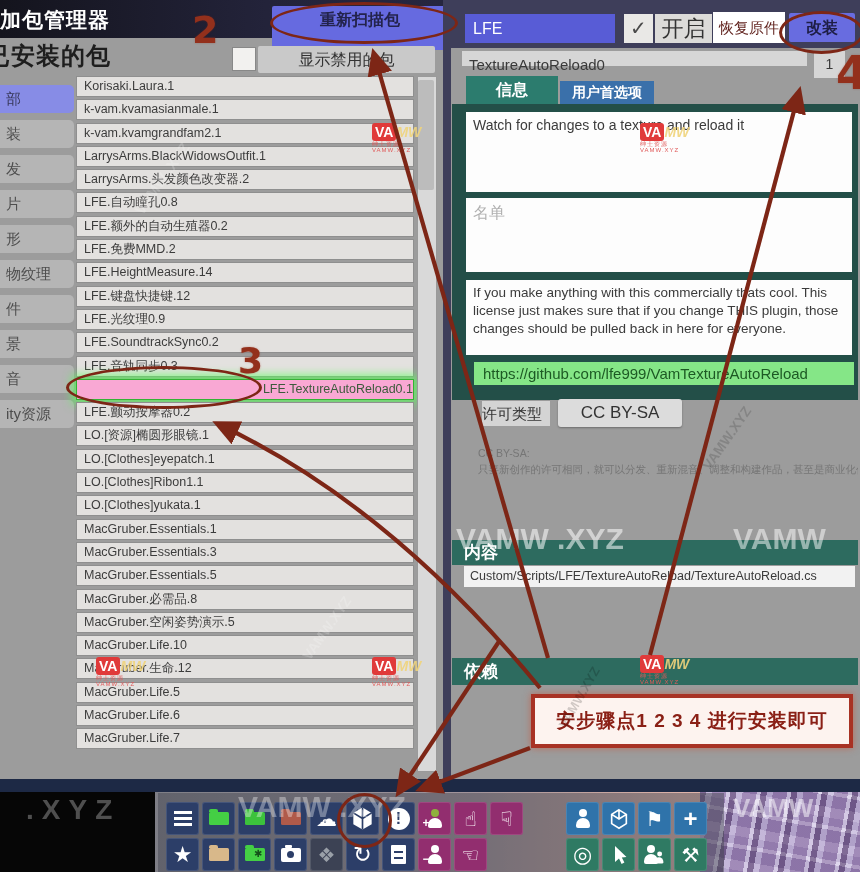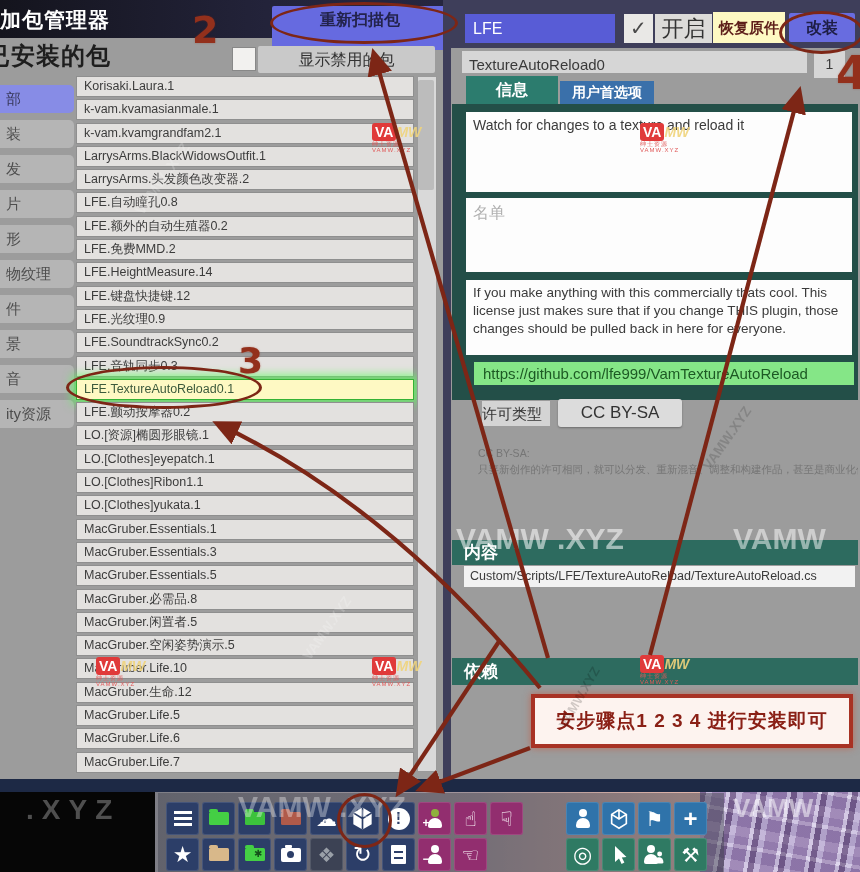--- a/index.html
+++ b/index.html
@@ -18,38 +18,38 @@
     font-size:16px;line-height:27px;text-align:center;border-radius:2px;}
   
   #sidebar{left:-10px;top:85px;width:84px;}
   .side-btn{width:84px;height:28px;margin-bottom:7px;background:#b5b5b5;border-radius:5px;
     color:#4e4e4e;font-size:15px;line-height:28px;padding-left:16px;box-sizing:border-box;}
   .side-btn.active{background:#878ce6;color:#39395c;}
   
   #package-list{left:76px;top:76px;width:338px;display:flex;flex-direction:column;gap:2.3px;}
   .row{height:21px;background:#e3e1df;border:1px solid #8f8f8f;box-sizing:border-box;
     color:#3c3c3c;font-size:12.5px;line-height:19px;padding-left:7px;white-space:nowrap;overflow:hidden;}
-  .row.sel{background:#fef9c3;border-color:#35b135;color:#3c5a3c;
-    box-shadow:0 0 10px 4px rgba(90,255,90,.75);}
+  .row.sel{background:#f9a8d4;border-color:#35b135;color:#3c5a3c;
+    box-shadow:0 0 10px 4px rgba(90,255,90,.75);text-align:right;}
   #scroll-track{left:417px;top:76px;width:18px;height:694px;background:#d9d9d9;border:1px solid #9a9a9a;}
   #scroll-thumb{left:418px;top:80px;width:16px;height:110px;background:#bcbcbc;border-radius:2px;}
   
   #right-panel{left:443px;top:0;width:417px;height:779px;background:#3e3e5a;}
   #right-inner{left:451px;top:48px;width:409px;height:731px;background:#9c9c9c;}
   #creator-field{left:465px;top:14px;width:150px;height:29px;background:#585cd6;color:#fff;
     font-size:16px;line-height:29px;padding-left:8px;box-sizing:border-box;}
   #enabled-check{left:624px;top:14px;width:29px;height:29px;background:#e9e8e6;color:#4a4a4a;
     font-size:20px;font-weight:bold;text-align:center;line-height:29px;}
   #enabled-label{left:655px;top:14px;width:57px;height:29px;background:#dcdbd9;color:#333;
     font-size:22px;line-height:29px;text-align:center;}
-  #restore-btn{left:713px;top:12px;width:72px;height:31px;background:#fef9c3;color:#5e1f1a;
-    font-size:15px;font-weight:bold;line-height:31px;text-align:center;}
+  #restore-btn{left:713px;top:12px;width:72px;height:31px;background:#ffffff;color:#5e1f1a;
+    font-size:15px;font-weight:normal;line-height:31px;text-align:center;}
   #modify-btn{left:789px;top:13px;width:66px;height:29px;background:#686ce0;color:#1e1e46;
     font-size:16px;font-weight:bold;line-height:29px;text-align:center;border-radius:2px;}
-  #name-field{left:462px;top:51px;width:345px;height:22px;background:#d6d6d6;color:#3a3a3a;
+  #name-field{left:462px;top:51px;width:345px;height:15px;background:#d6d6d6;color:#3a3a3a;
     font-size:15px;line-height:27px;padding-left:7px;box-sizing:border-box;}
   #version-field{left:814px;top:51px;width:31px;height:27px;background:#d6d6d6;color:#3a3a3a;
     font-size:14px;line-height:27px;text-align:center;}
   #tab-info{left:466px;top:76px;width:92px;height:28px;background:#2c7c6e;color:#fff;
     font-size:16px;font-weight:bold;line-height:28px;text-align:center;}
   #tab-prefs{left:560px;top:81px;width:94px;height:23px;background:#3a70aa;color:#fff;
     font-size:14px;font-weight:bold;line-height:23px;text-align:center;}
   #info-panel{left:452px;top:104px;width:406px;height:296px;background:#234f48;}
   .white-box{position:absolute;background:#fdfdfd;color:#3b3b3b;}
   #desc-box{left:466px;top:112px;width:386px;height:80px;font-size:14px;padding:5px 7px;box-sizing:border-box;}
@@ -161,21 +161,20 @@
       <div class="row sel">LFE.TextureAutoReload0.1</div>
       <div class="row">LFE.颤动按摩器0.2</div>
       <div class="row">LO.[资源]椭圆形眼镜.1</div>
       <div class="row">LO.[Clothes]eyepatch.1</div>
       <div class="row">LO.[Clothes]Ribon1.1</div>
       <div class="row">LO.[Clothes]yukata.1</div>
       <div class="row">MacGruber.Essentials.1</div>
       <div class="row">MacGruber.Essentials.3</div>
       <div class="row">MacGruber.Essentials.5</div>
       <div class="row">MacGruber.必需品.8</div>
-      <div class="row">MacGruber.闲置者.5</div>
       <div class="row">MacGruber.空闲姿势演示.5</div>
       <div class="row">MacGruber.Life.10</div>
       <div class="row">MacGruber.生命.12</div>
       <div class="row">MacGruber.Life.5</div>
       <div class="row">MacGruber.Life.6</div>
       <div class="row">MacGruber.Life.7</div>
     </div>
   <div class="abs" id="scroll-track"></div>
   <div class="abs" id="scroll-thumb"></div>
 

